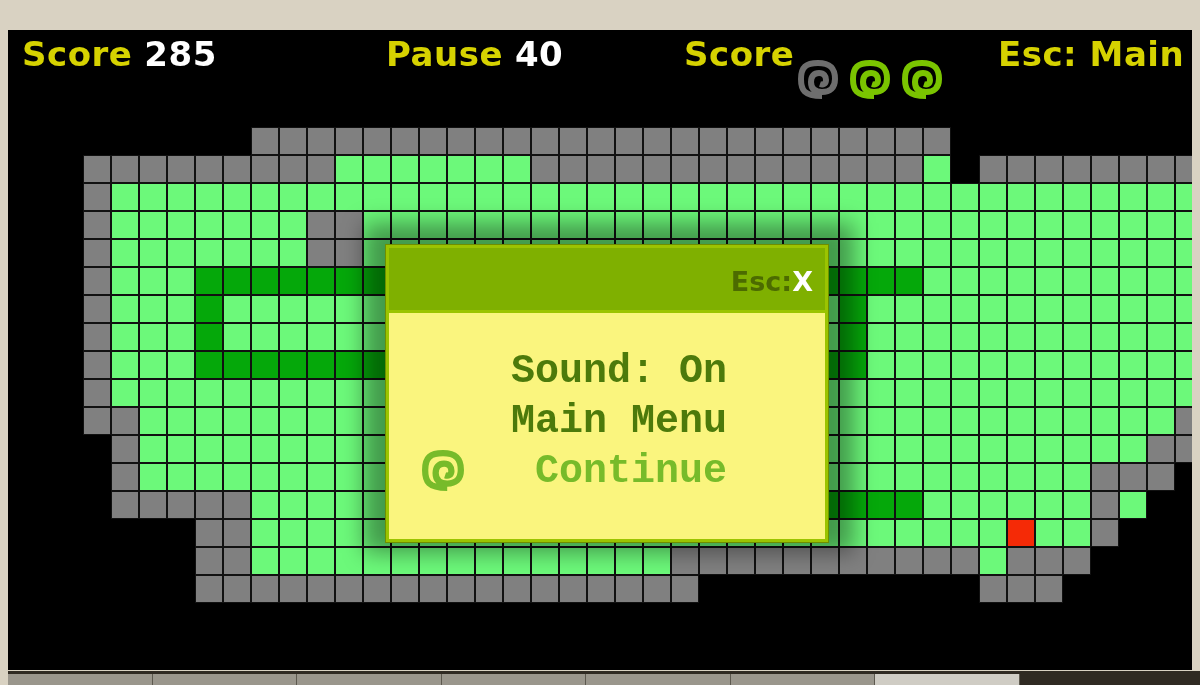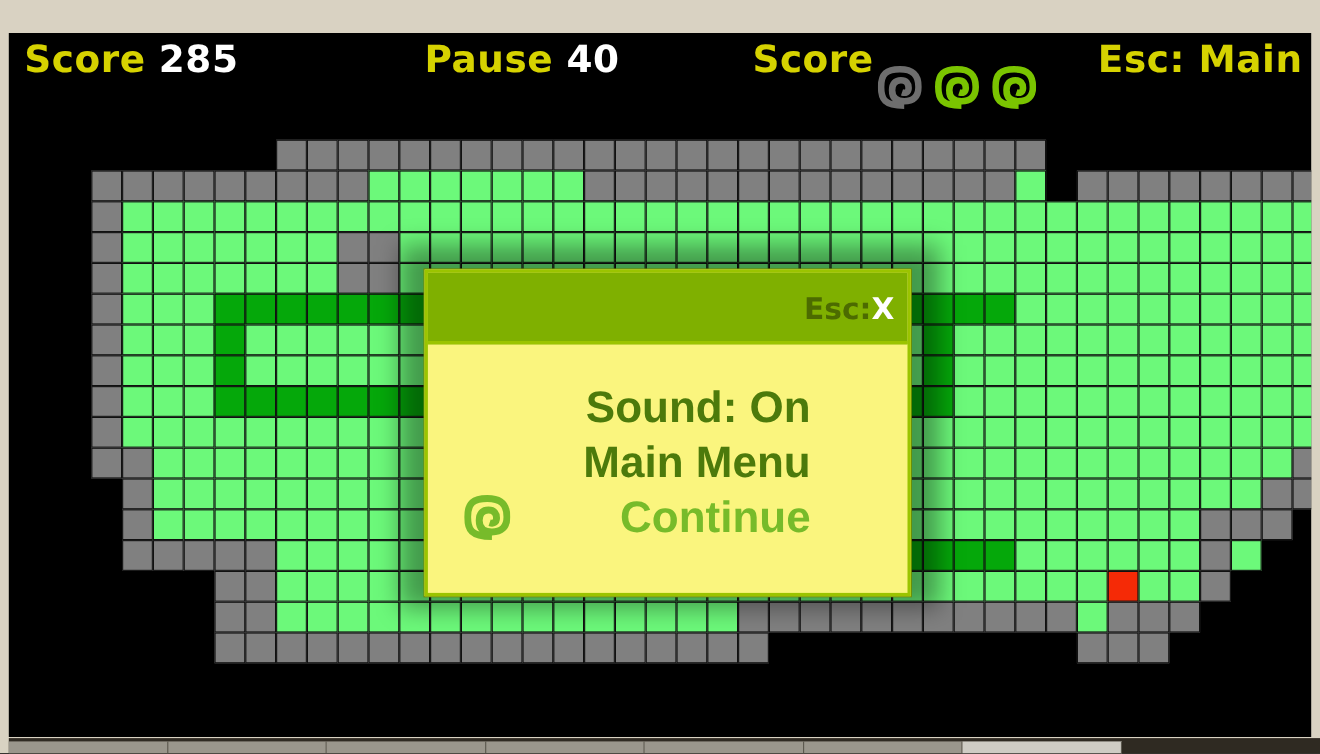--- a/index.html
+++ b/index.html
@@ -100,23 +100,23 @@
   #dlg-esc{
     position:absolute; right:12px; top:18px;
     font-size:27px; font-weight:bold;
     font-family:"DejaVu Sans", sans-serif;
   }
   #dlg-esc .k{ color:#4c6b00; }
   #dlg-esc .v{ color:#ffffff; }
 
   #dlg-body{ position:relative; height:226px; }
   .menu-item{
-    position:absolute; right:88px;
+    position:absolute; right:98px;
     font-size:40px; font-weight:bold; white-space:nowrap;
-    font-family:Liberation Sans, sans-serif;
+    font-family:Liberation Mono, monospace;
   }
   .mi-normal{ color:#4c7a0b; }
   .mi-selected{ color:#77bb2a; }
   #mi-0{ top:36px; }
   #mi-1{ top:86px; }
   #mi-2{ top:136px; }
   #cursor-icon{
     position:absolute; left:33px; top:137px; width:42px; height:42px;
   }
 

